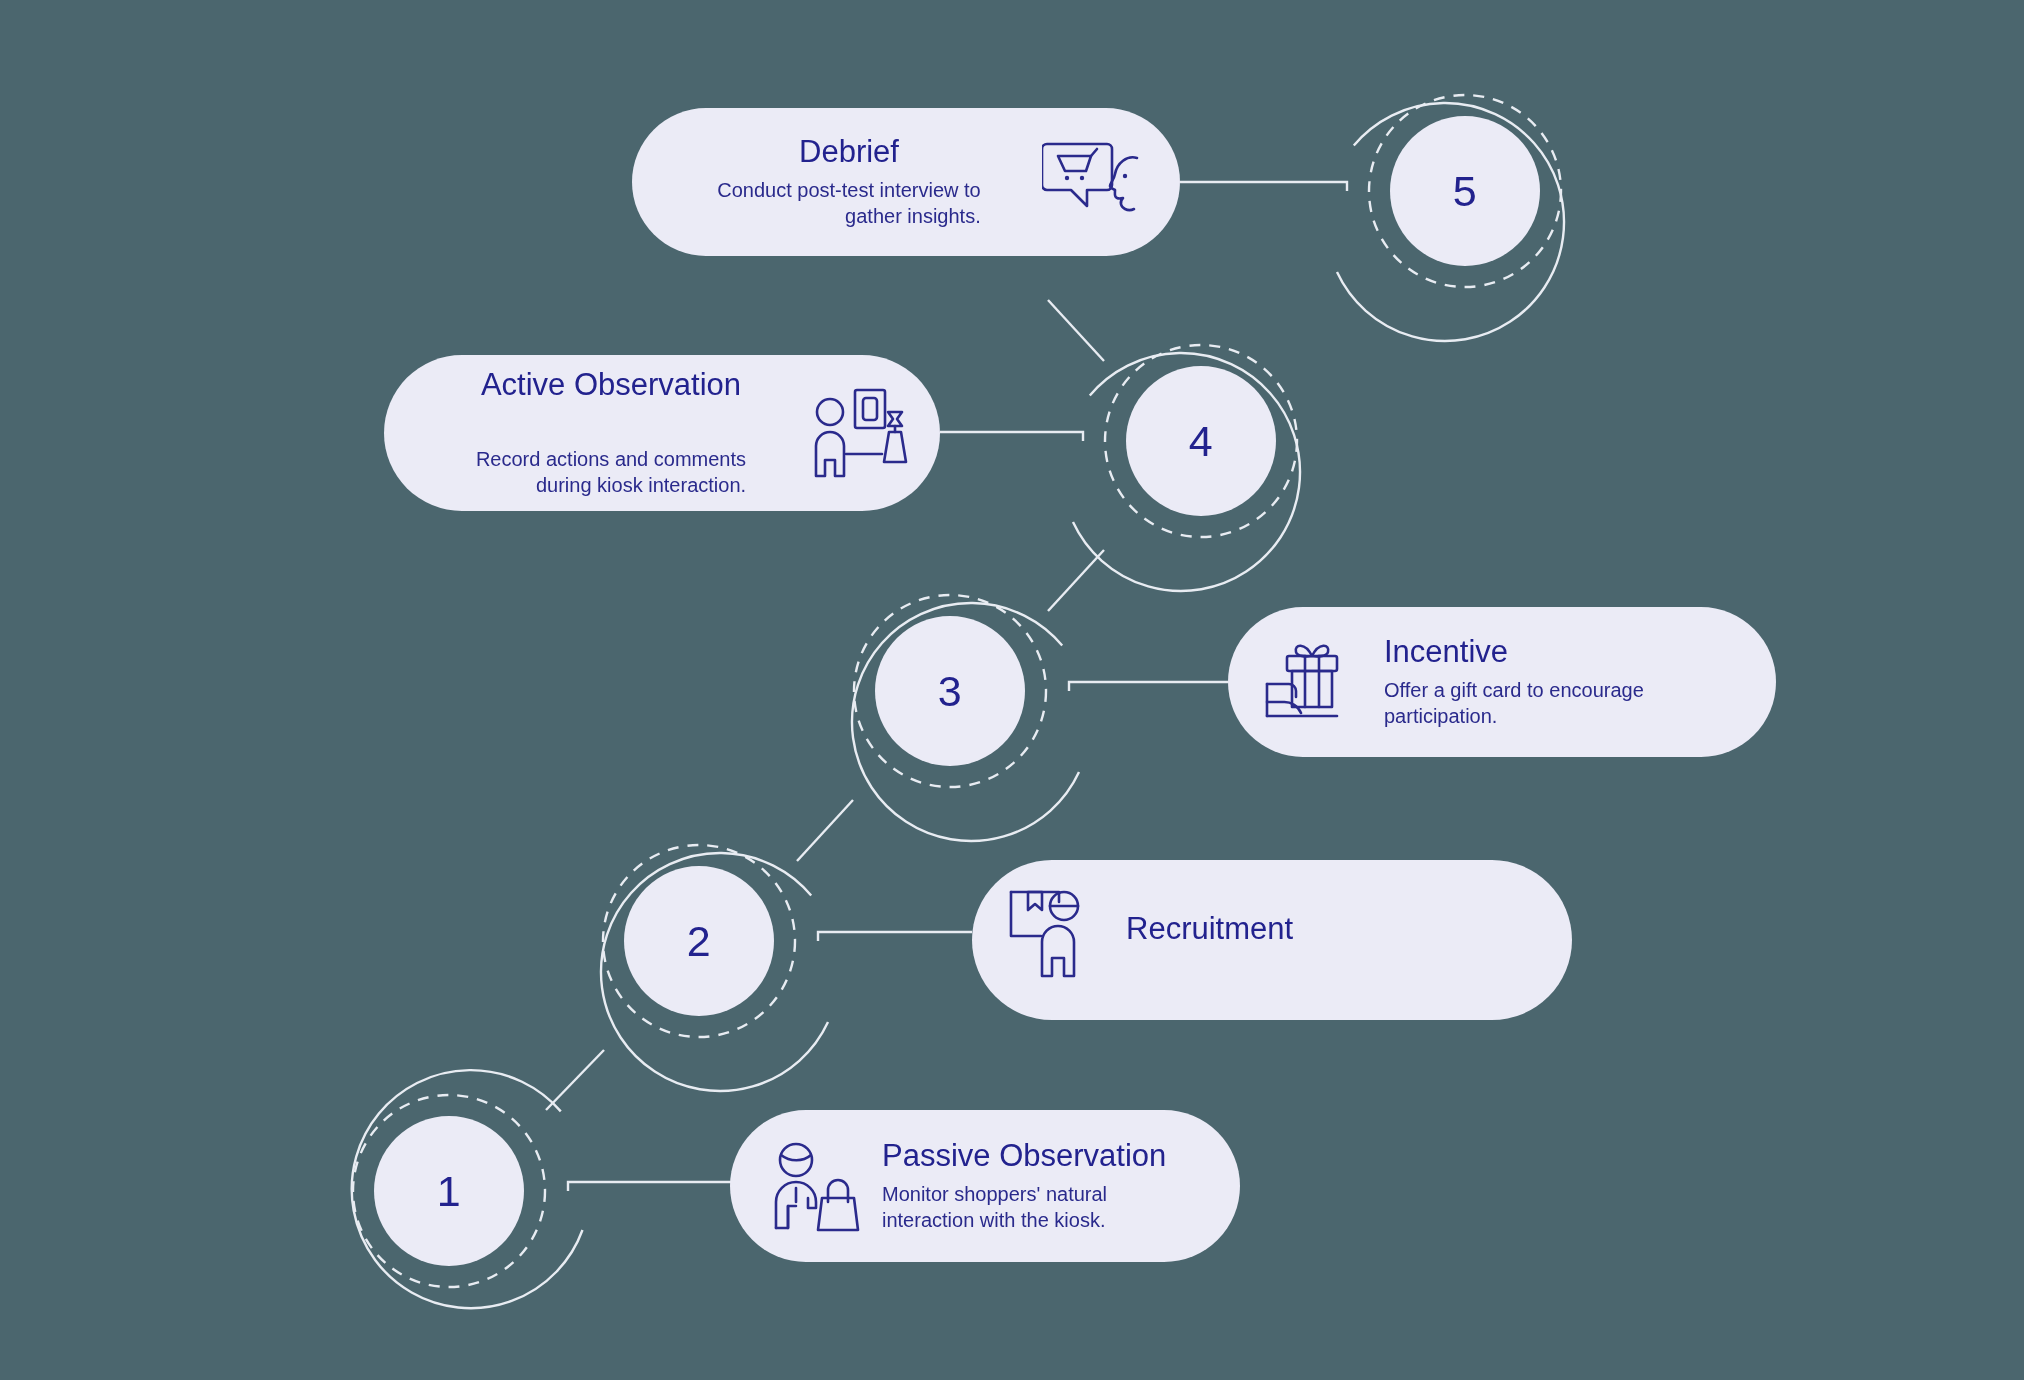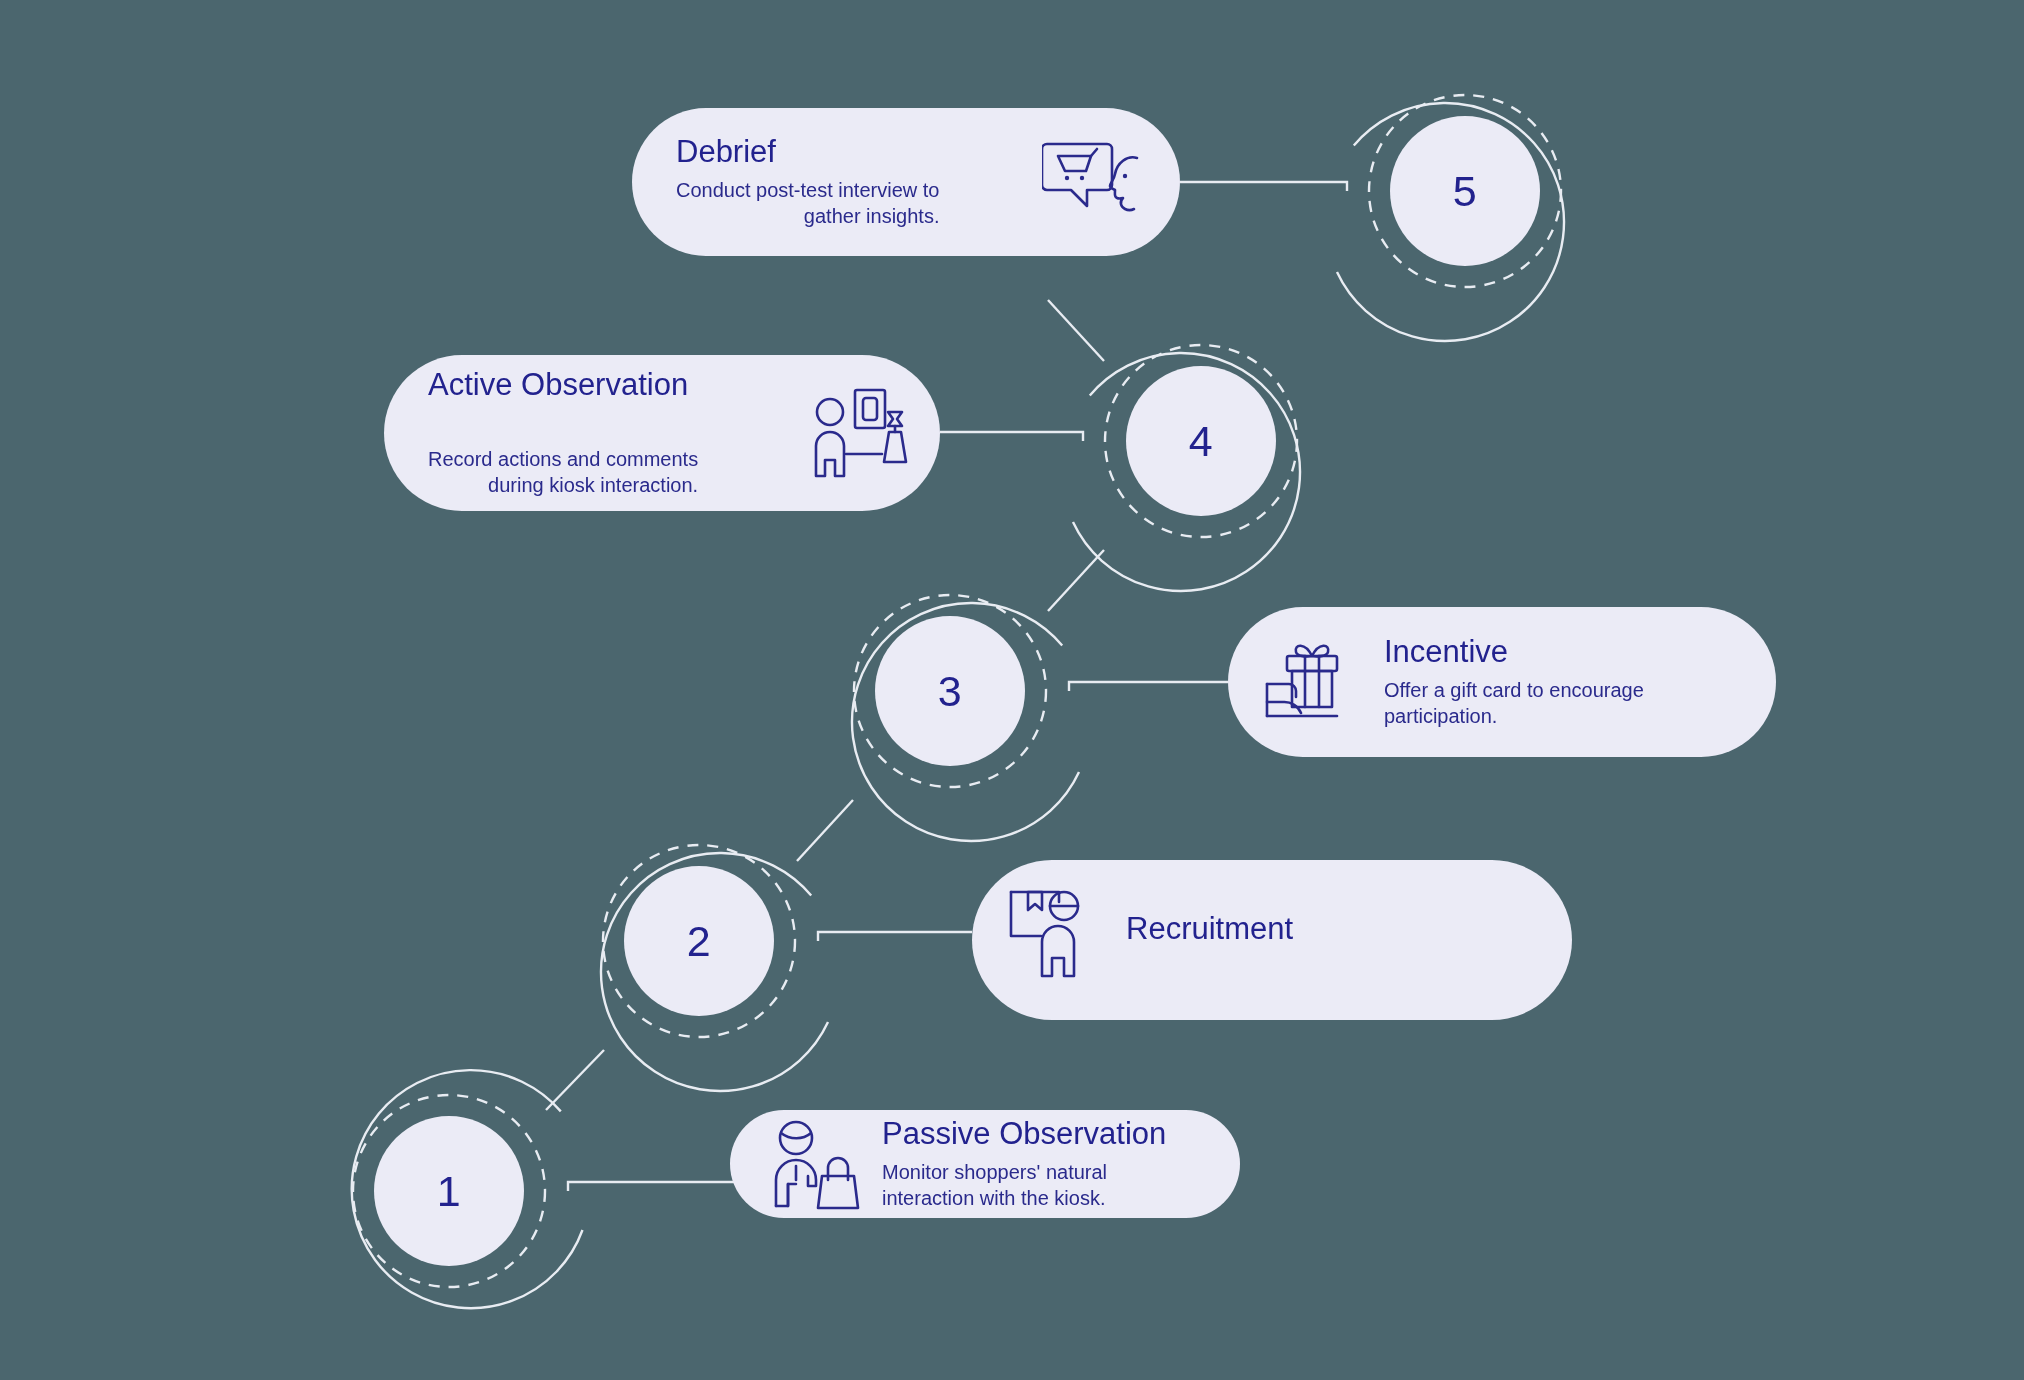--- a/index.html
+++ b/index.html
@@ -62,21 +62,21 @@
     border-radius: 140px;
     box-sizing: border-box;
     display: flex;
     align-items: center;
   }
   .card-text {
     display: flex;
     flex-direction: column;
     justify-content: center;
   }
-  .card.align-right .card-text { align-items: flex-start; }
+  .card.align-right .card-text { align-items: center; }
   .card.align-left  .card-text { align-items: flex-start; }
   .card-title {
     color: #22228e;
     font-size: 31px;
     font-weight: 400;
     line-height: 1.15;
     margin-bottom: 7px;
     white-space: nowrap;
   }
   .card-desc {
@@ -248,21 +248,21 @@
         <path d="M44 22 h28"></path>
 
         <path d="M36 92 v-34 a16 16 0 0 1 32 0 v34 h-10 v-18 h-12 v18 z"></path>
       </svg>
     </div>
     <div class="card-text" style="flex:1 1 auto;">
       <div class="card-title">Recruitment</div>
     </div>
   </div>
 
-  <div class="card align-left" style="left:730px; top:1110px; width:510px; height:108px; padding:0 40px 0 38px;">
+  <div class="card align-left" style="left:730px; top:1110px; width:510px; height:152px; padding:0 40px 0 38px;">
     <div class="card-icon" style="margin-right:20px;">
       <svg width="94" height="92" viewBox="0 0 94 92" fill="none" stroke="#2a2a8c" stroke-width="2.6" stroke-linecap="round" stroke-linejoin="round">
 
         <circle cx="28" cy="20" r="16"></circle>
         <path d="M13 15 c9 7 22 7 30 0"></path>
 
         <path d="M8 88 v-26 a20 20 0 0 1 40 0 v6 h-8 v-10"></path>
         <path d="M8 88 h12 v-22 h8"></path>
         <path d="M20 66 v22"></path>
         <path d="M28 48 v14"></path>

